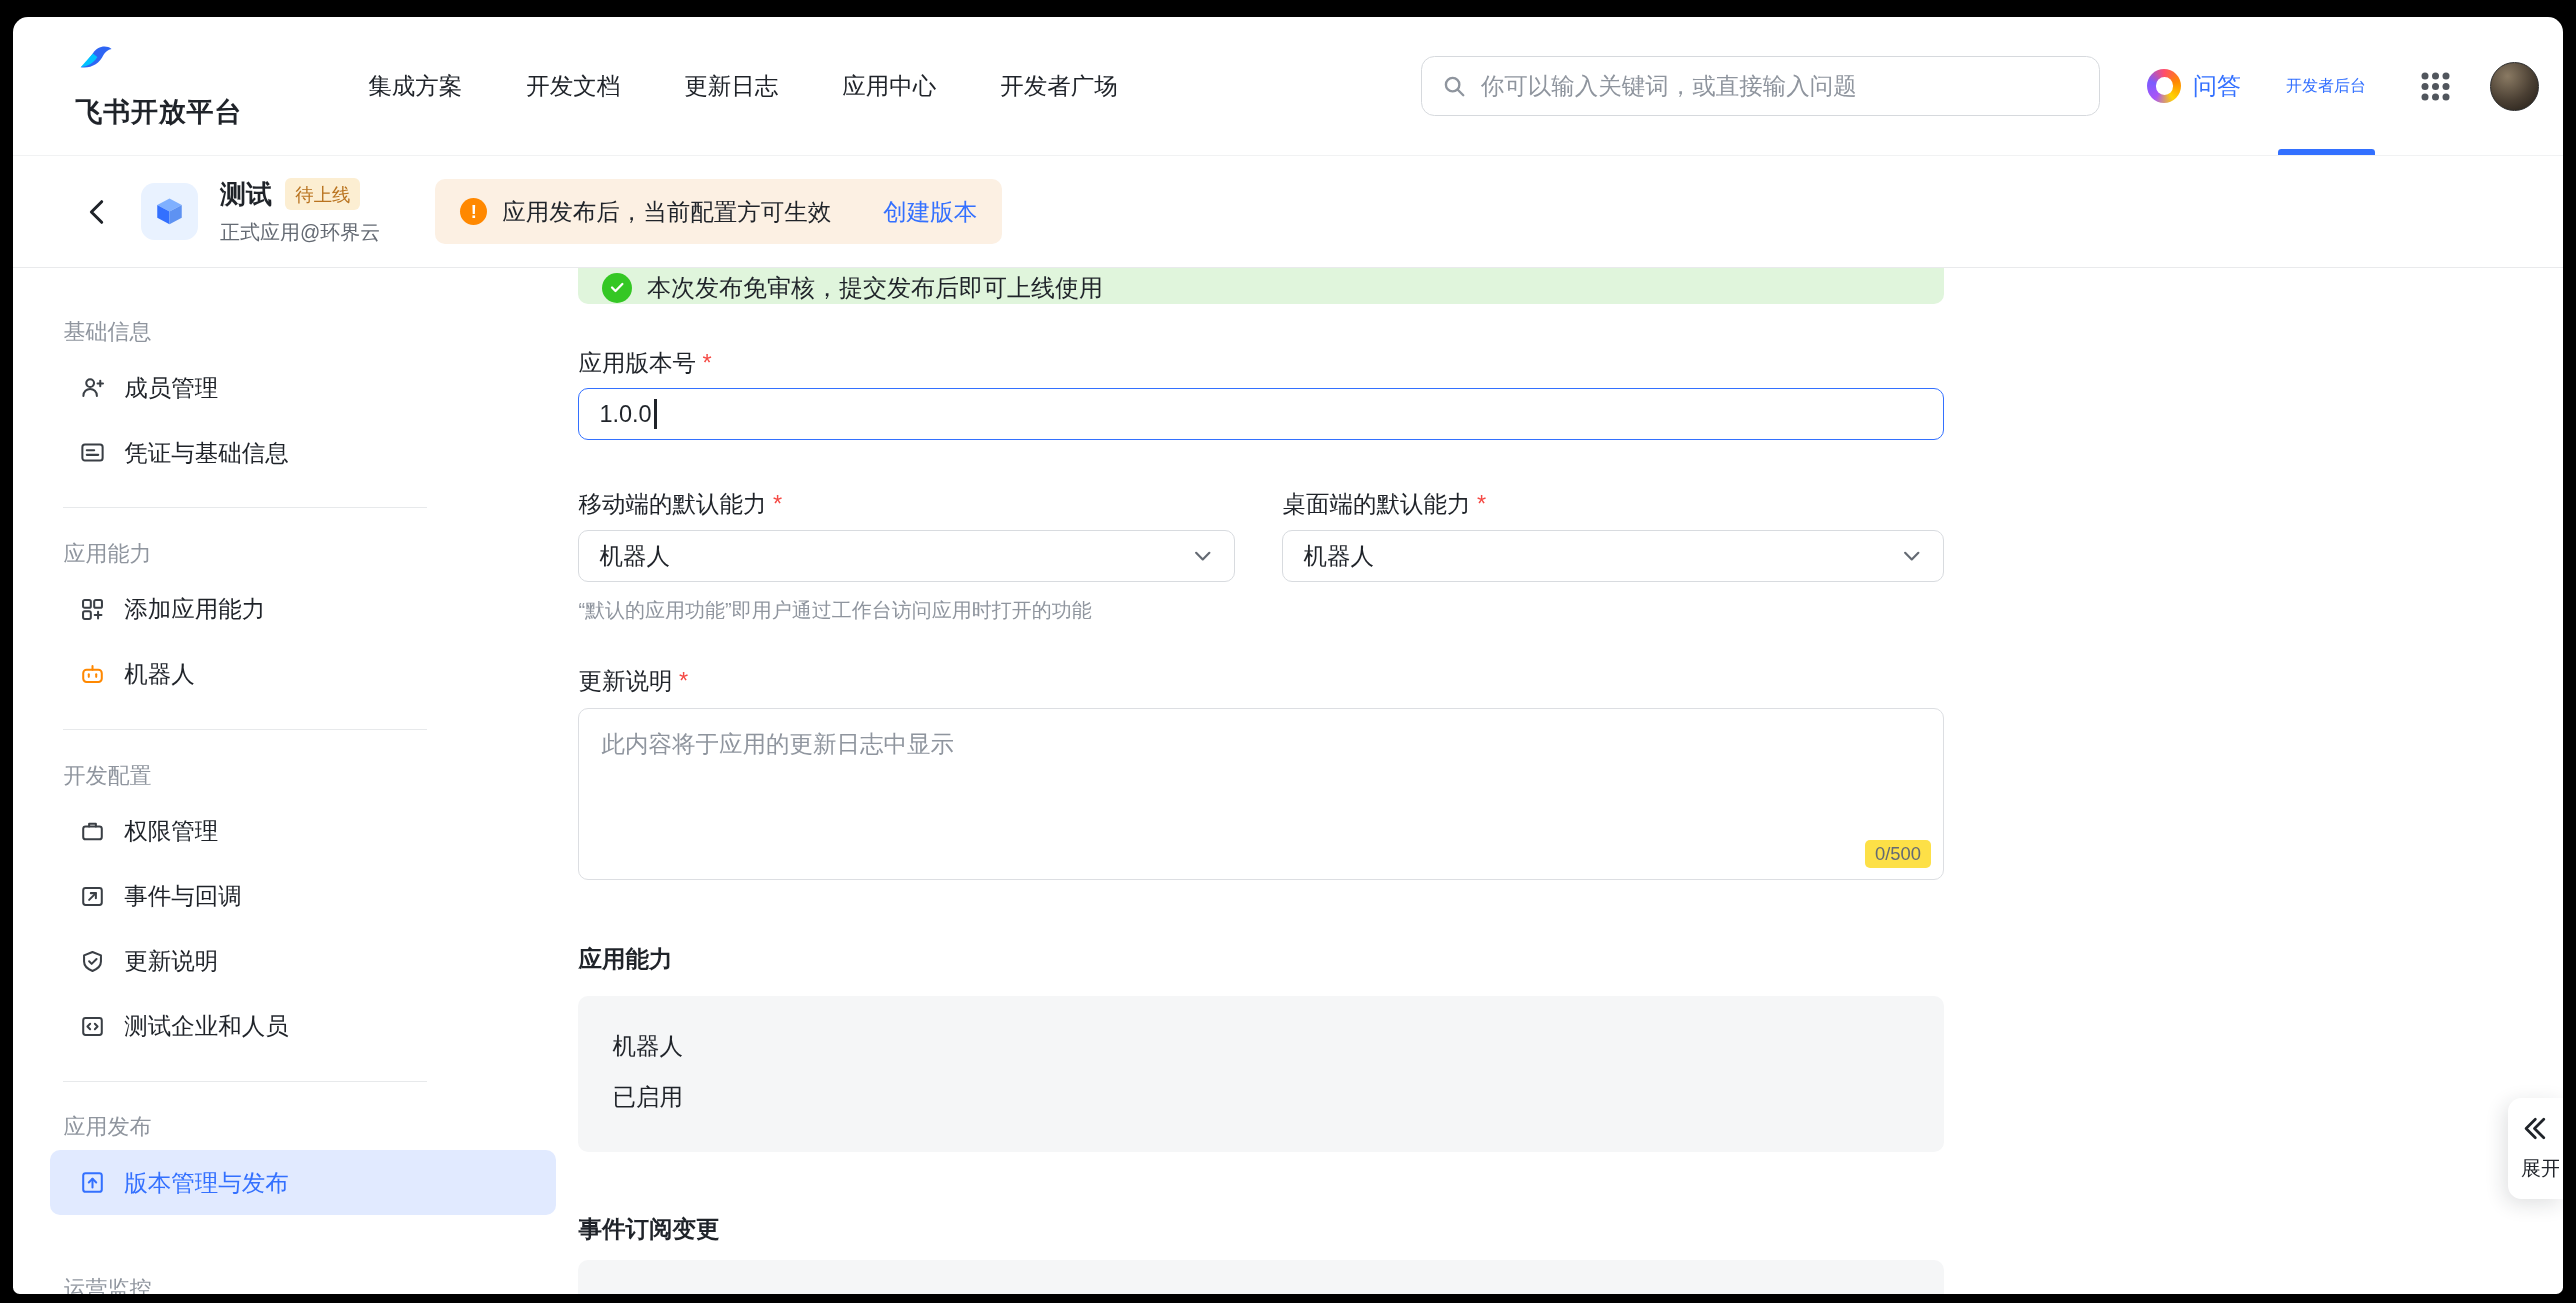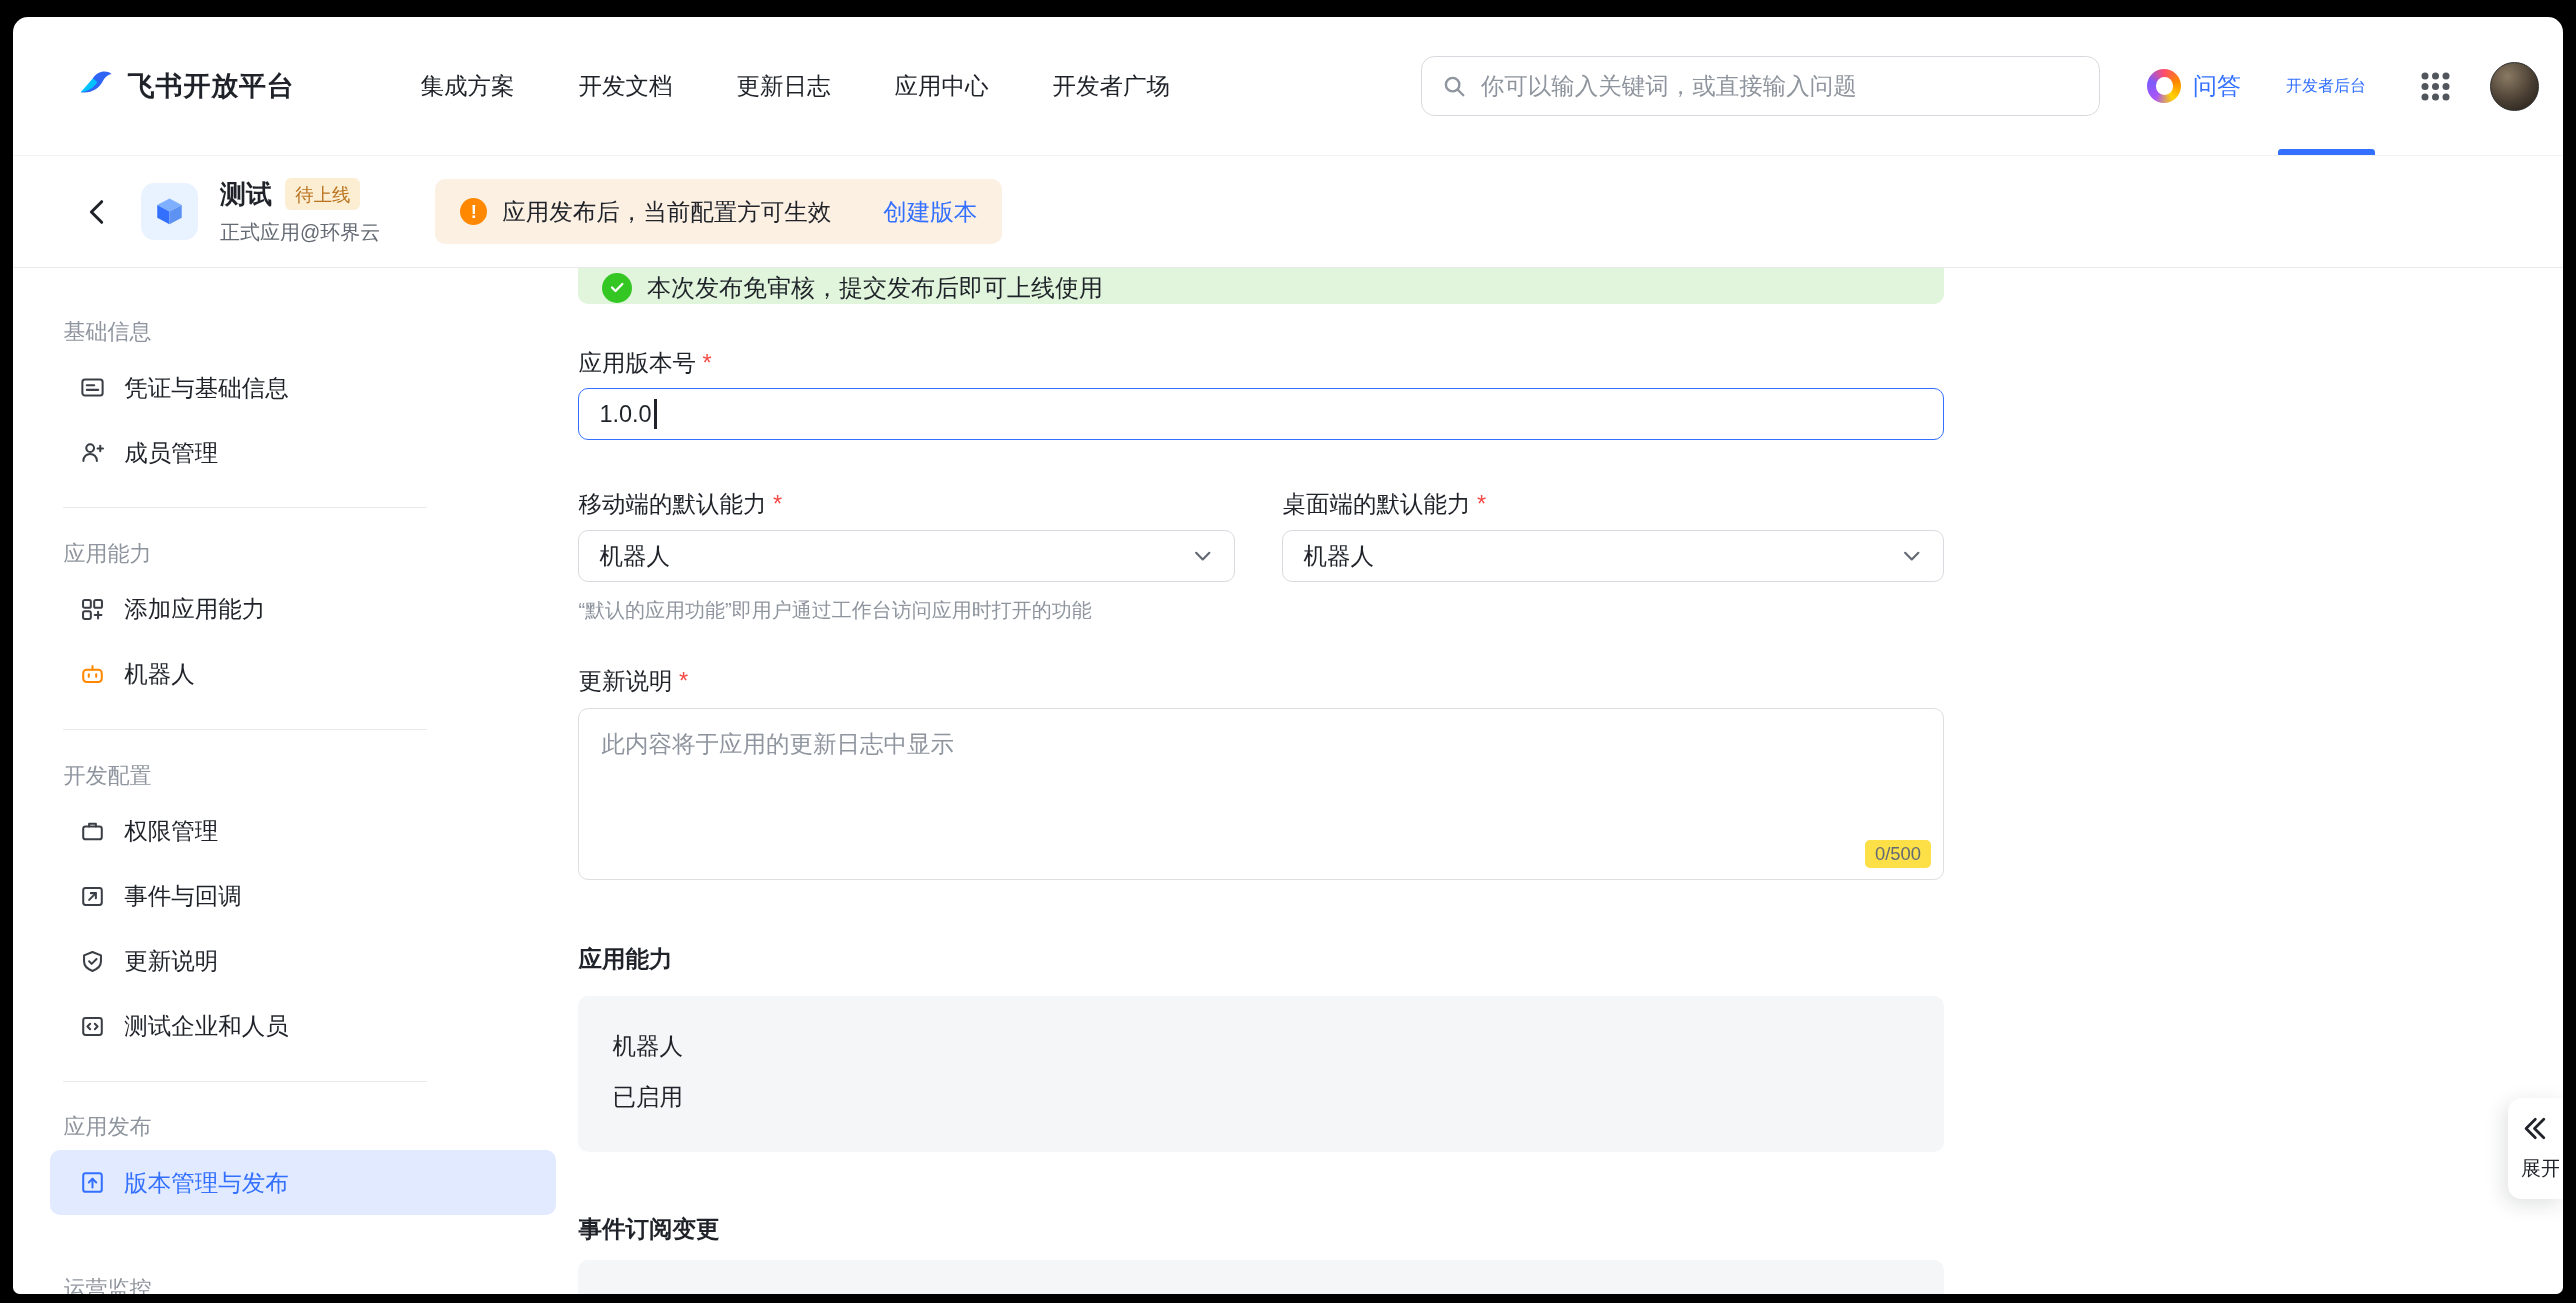--- a/index.html
+++ b/index.html
@@ -14,21 +14,21 @@
   .window{
     position:absolute; left:13.4px; right:13.4px; top:17px; bottom:10px;
     background:#fff; border-radius:15px 15px 6.7px 6.7px; overflow:hidden;
     display:flex; flex-direction:column;
   }
   
   .navbar{
     height:139px; flex:none; display:flex; align-items:center;
     padding:0 23.5px 0 62px; border-bottom:0.8px solid #F1F2F3; position:relative;
   }
-  .brand{ display:flex; align-items:center; gap:13.4px; }
+  .brand{ display:flex; align-items:flex-start; gap:13.4px;flex-direction:column; }
   .brand-text{ font-size:27px; font-weight:700; color:#1F2329; letter-spacing:0.8px; }
   .nav-links{ display:flex; margin-left:126px; gap:64px; }
   .nav-link{ font-size:23.5px; font-weight:500; color:#1F2329; cursor:pointer; white-space:nowrap; }
   .nav-search{
     margin-left:auto; width:679px; height:60px; border:0.8px solid #D6D9DD; border-radius:13.4px;
     display:flex; align-items:center; padding:0 20px; gap:13.4px; background:#fff;
   }
   .nav-search input{
     border:none; outline:none; flex:1; font-size:23.5px; color:#1F2329;
     font-family:inherit; background:transparent;
@@ -209,37 +209,37 @@
     </div>
   </div>
 
   <div class="body-row">
 
     <aside class="sidebar">
       <div class="side-title">基础信息</div>
       <div class="side-item">
         <span class="ic">
           <svg width="27" height="27" viewBox="0 0 16 16" fill="none" stroke="currentColor" stroke-width="1.2" stroke-linecap="round">
-            <rect x="2" y="3.2" width="12" height="9.6" rx="1.5"></rect>
-              <line x1="4.6" y1="6.6" x2="9" y2="6.6"></line>
-              <line x1="4.6" y1="9.4" x2="11.4" y2="9.4"></line>
-          </svg>
-          </span>
-        <span>凭证与基础信息</span>
-      </div>
-      <div class="side-item">
-        <span class="ic">
-          <svg width="27" height="27" viewBox="0 0 16 16" fill="none" stroke="currentColor" stroke-width="1.2" stroke-linecap="round">
             <circle cx="6.6" cy="5.4" r="2.3"></circle>
               <path d="M2.6 13 c0-2.6 1.9-4.1 4-4.1 s4 1.5 4 4.1"></path>
               <line x1="12.6" y1="4" x2="12.6" y2="7.2"></line>
               <line x1="11" y1="5.6" x2="14.2" y2="5.6"></line>
           </svg>
           </span>
         <span>成员管理</span>
+      </div>
+      <div class="side-item">
+        <span class="ic">
+          <svg width="27" height="27" viewBox="0 0 16 16" fill="none" stroke="currentColor" stroke-width="1.2" stroke-linecap="round">
+            <rect x="2" y="3.2" width="12" height="9.6" rx="1.5"></rect>
+              <line x1="4.6" y1="6.6" x2="9" y2="6.6"></line>
+              <line x1="4.6" y1="9.4" x2="11.4" y2="9.4"></line>
+          </svg>
+          </span>
+        <span>凭证与基础信息</span>
       </div>
       <div class="side-divider"></div>
 
       <div class="side-title">应用能力</div>
       <div class="side-item">
         <span class="ic">
           <svg width="27" height="27" viewBox="0 0 16 16" fill="none" stroke="currentColor" stroke-width="1.2" stroke-linecap="round">
             <rect x="2.4" y="2.4" width="4.6" height="4.6" rx="1"></rect>
               <rect x="9" y="2.4" width="4.6" height="4.6" rx="1"></rect>
               <rect x="2.4" y="9" width="4.6" height="4.6" rx="1"></rect>

